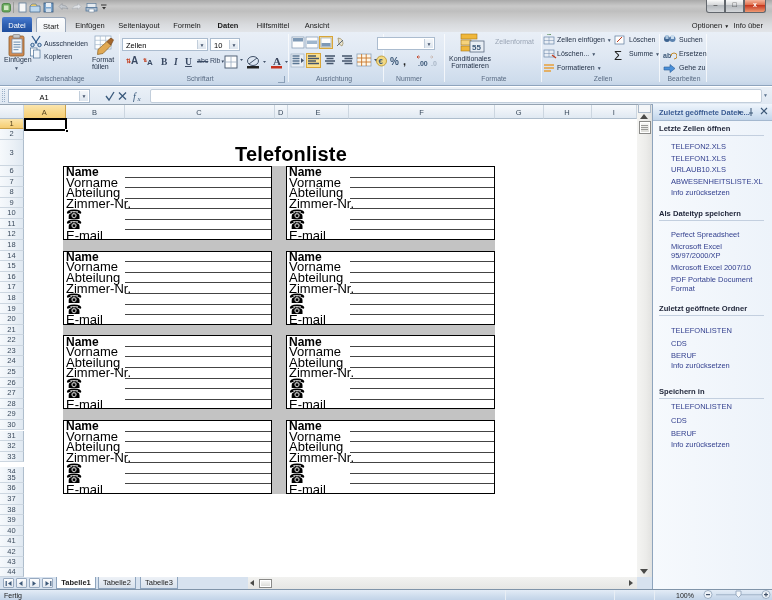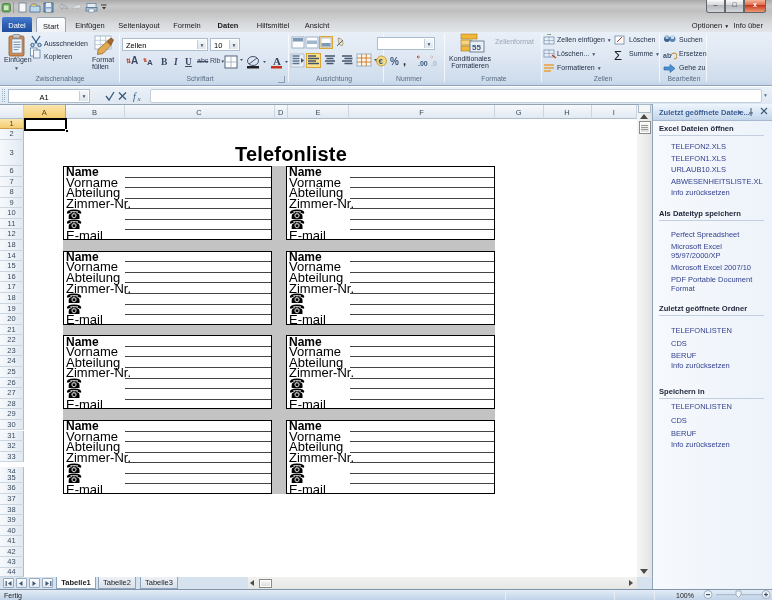--- a/index.html
+++ b/index.html
@@ -518,21 +518,21 @@
 <rect x="65.4" y="3.6" width="1.2" height="4" fill="#44546b"></rect>
 </svg>
 <div id="pane" class="abs">
       <div id="panehdr">Zuletzt geöffnete Dateie...</div>
     </div>
 <div class="abs" style="left:737px; top:109px; font-size:5px; color:#3c5878;">▼</div>
 <svg class="abs" style="left:748px; top:107px;" width="22" height="10" viewBox="0 0 22 10">
 <path d="M3 1 v5 M1 6 h4 M3 6 v3" stroke="#3c5878" stroke-width="1" fill="none"></path>
 <path d="M13 1 l6 6 M19 1 l-6 6" stroke="#3c5878" stroke-width="1.2"></path>
 </svg>
-<div class="psec" style="top:124px;">Excel Dateien öffnen</div>
+<div class="psec" style="top:124px;">Letzte Zellen öffnen</div>
 <div class="prule" style="top:135px;"></div>
 <div class="plink" style="top:142px;">TELEFON2.XLS</div>
 <div class="plink" style="top:153.5px;">TELEFON1.XLS</div>
 <div class="plink" style="top:165px;">URLAUB10.XLS</div>
 <div class="plink" style="top:176.5px;">ABWESENHEITSLISTE.XL</div>
 <div class="plink pbold" style="top:188px;">Info zurücksetzen</div>
 <div class="psec" style="top:209px;">Als Dateityp speichern</div>
 <div class="prule" style="top:220px;"></div>
 <div class="plink" style="top:230px;">Perfect Spreadsheet</div>
 <div class="plink" style="top:242px;">Microsoft Excel<br>95/97/2000/XP</div>

